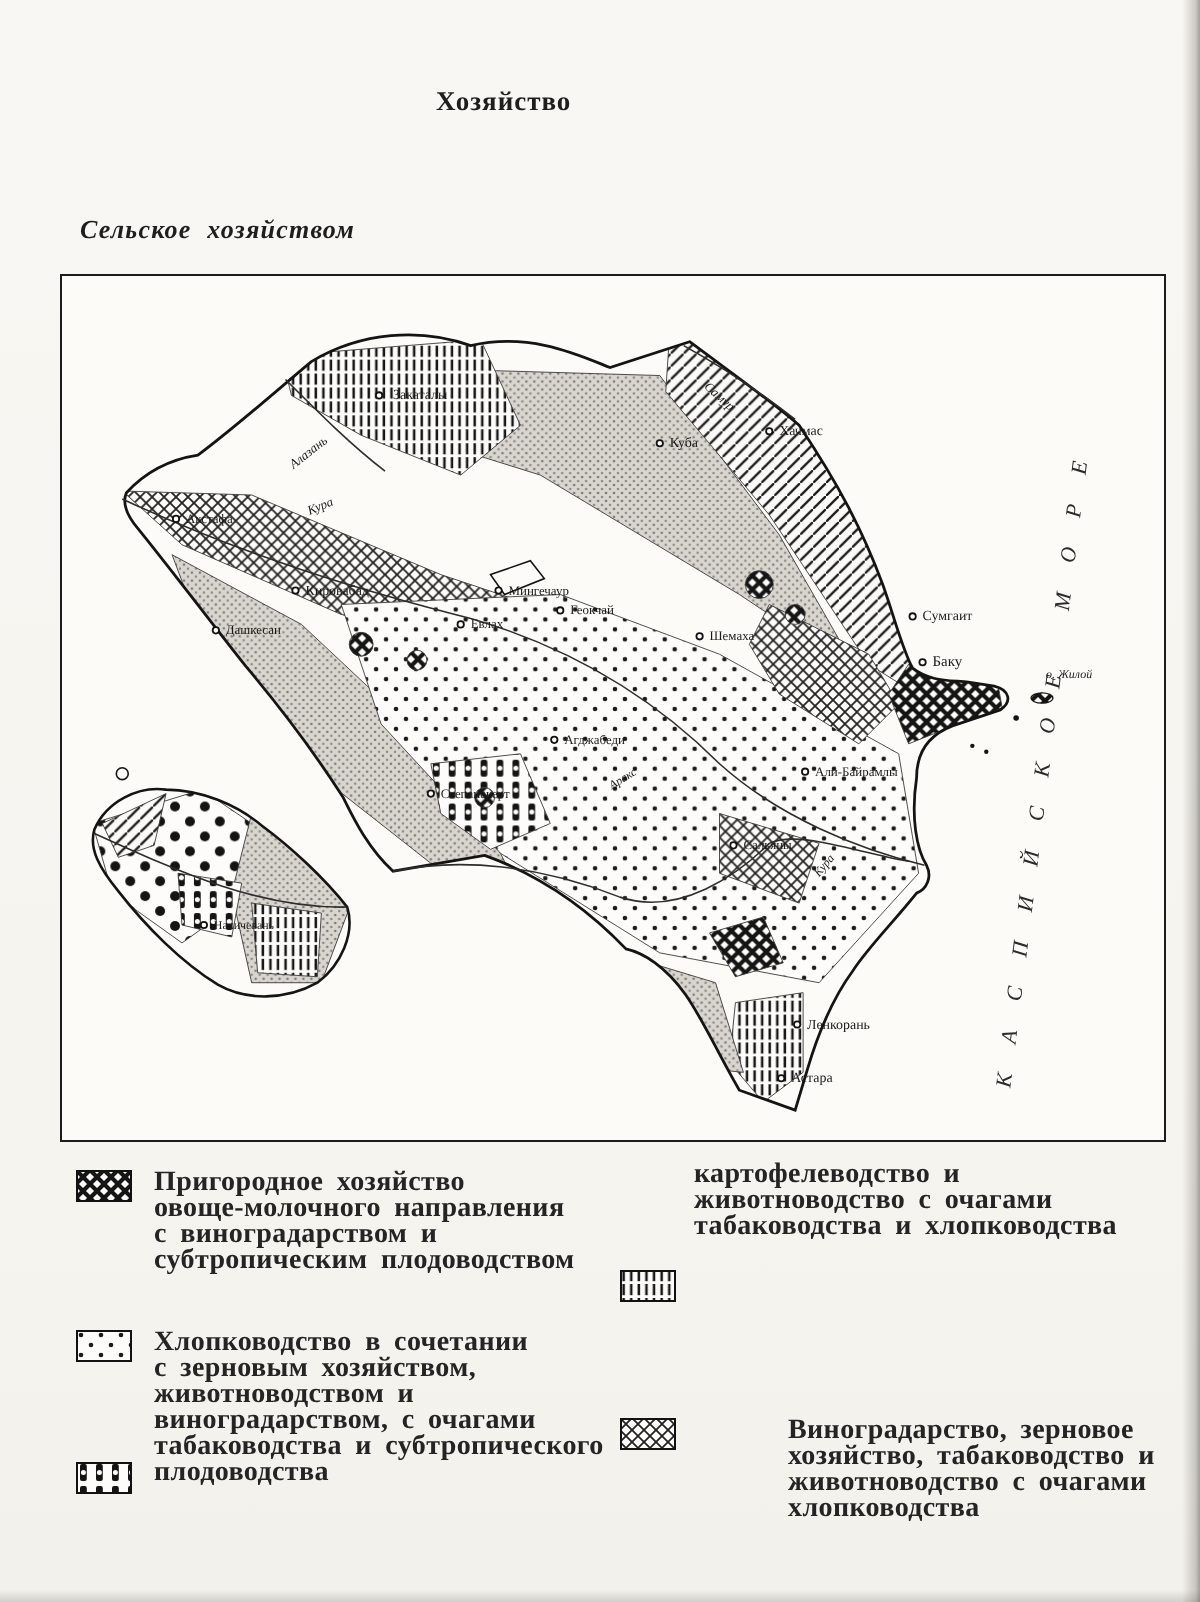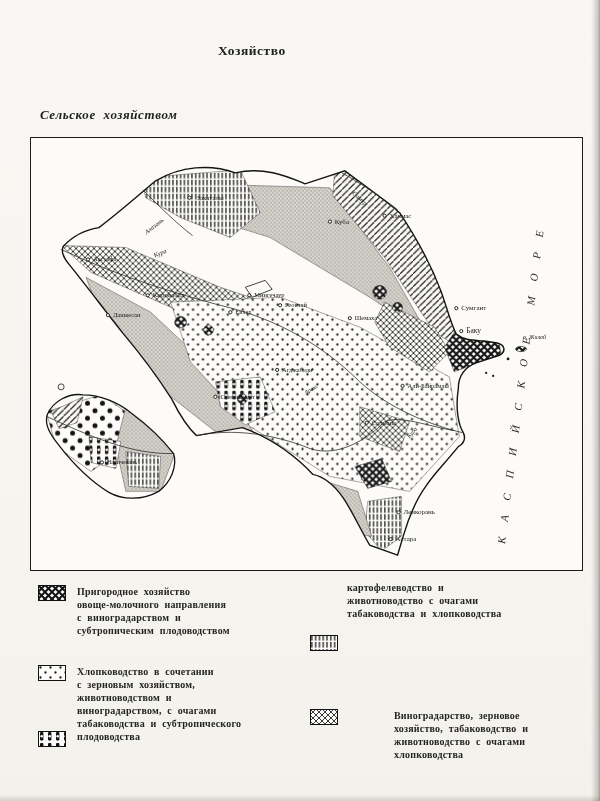--- a/index.html
+++ b/index.html
@@ -25,21 +25,21 @@
   .map-label{font-family:"Liberation Serif",serif;fill:#1a1a1a;}
   .sea-label{
     font-family:"Liberation Serif",serif;font-style:italic;fill:#2a2a2a;
     font-size:11px;letter-spacing:15px;
   }
   .legend{position:absolute;left:0;top:0;width:600px;}
   .legend-row{position:absolute;display:flex;align-items:flex-start;}
   .legend-swatch{flex:0 0 auto;margin-right:11px;line-height:0;}
   .legend-swatch svg{display:block;}
   .legend-text{
-    font-size:10px;line-height:13px;font-weight:700;white-space:pre-line;
+    font-size:14px;line-height:13px;font-weight:700;white-space:pre-line;
     word-spacing:3px;letter-spacing:.2px;color:#242424;
   }
   .swatch-spacer{flex:0 0 auto;width:26px;margin-right:11px;}
   .page-number{
     position:absolute;left:268px;top:810px;font-size:13px;font-weight:400;
     letter-spacing:1px;
   }
   .edge-right{
     position:absolute;right:0;top:0;width:9px;height:100%;
     background:linear-gradient(to right,rgba(0,0,0,0),rgba(90,85,75,.28) 75%,rgba(60,55,50,.45));

